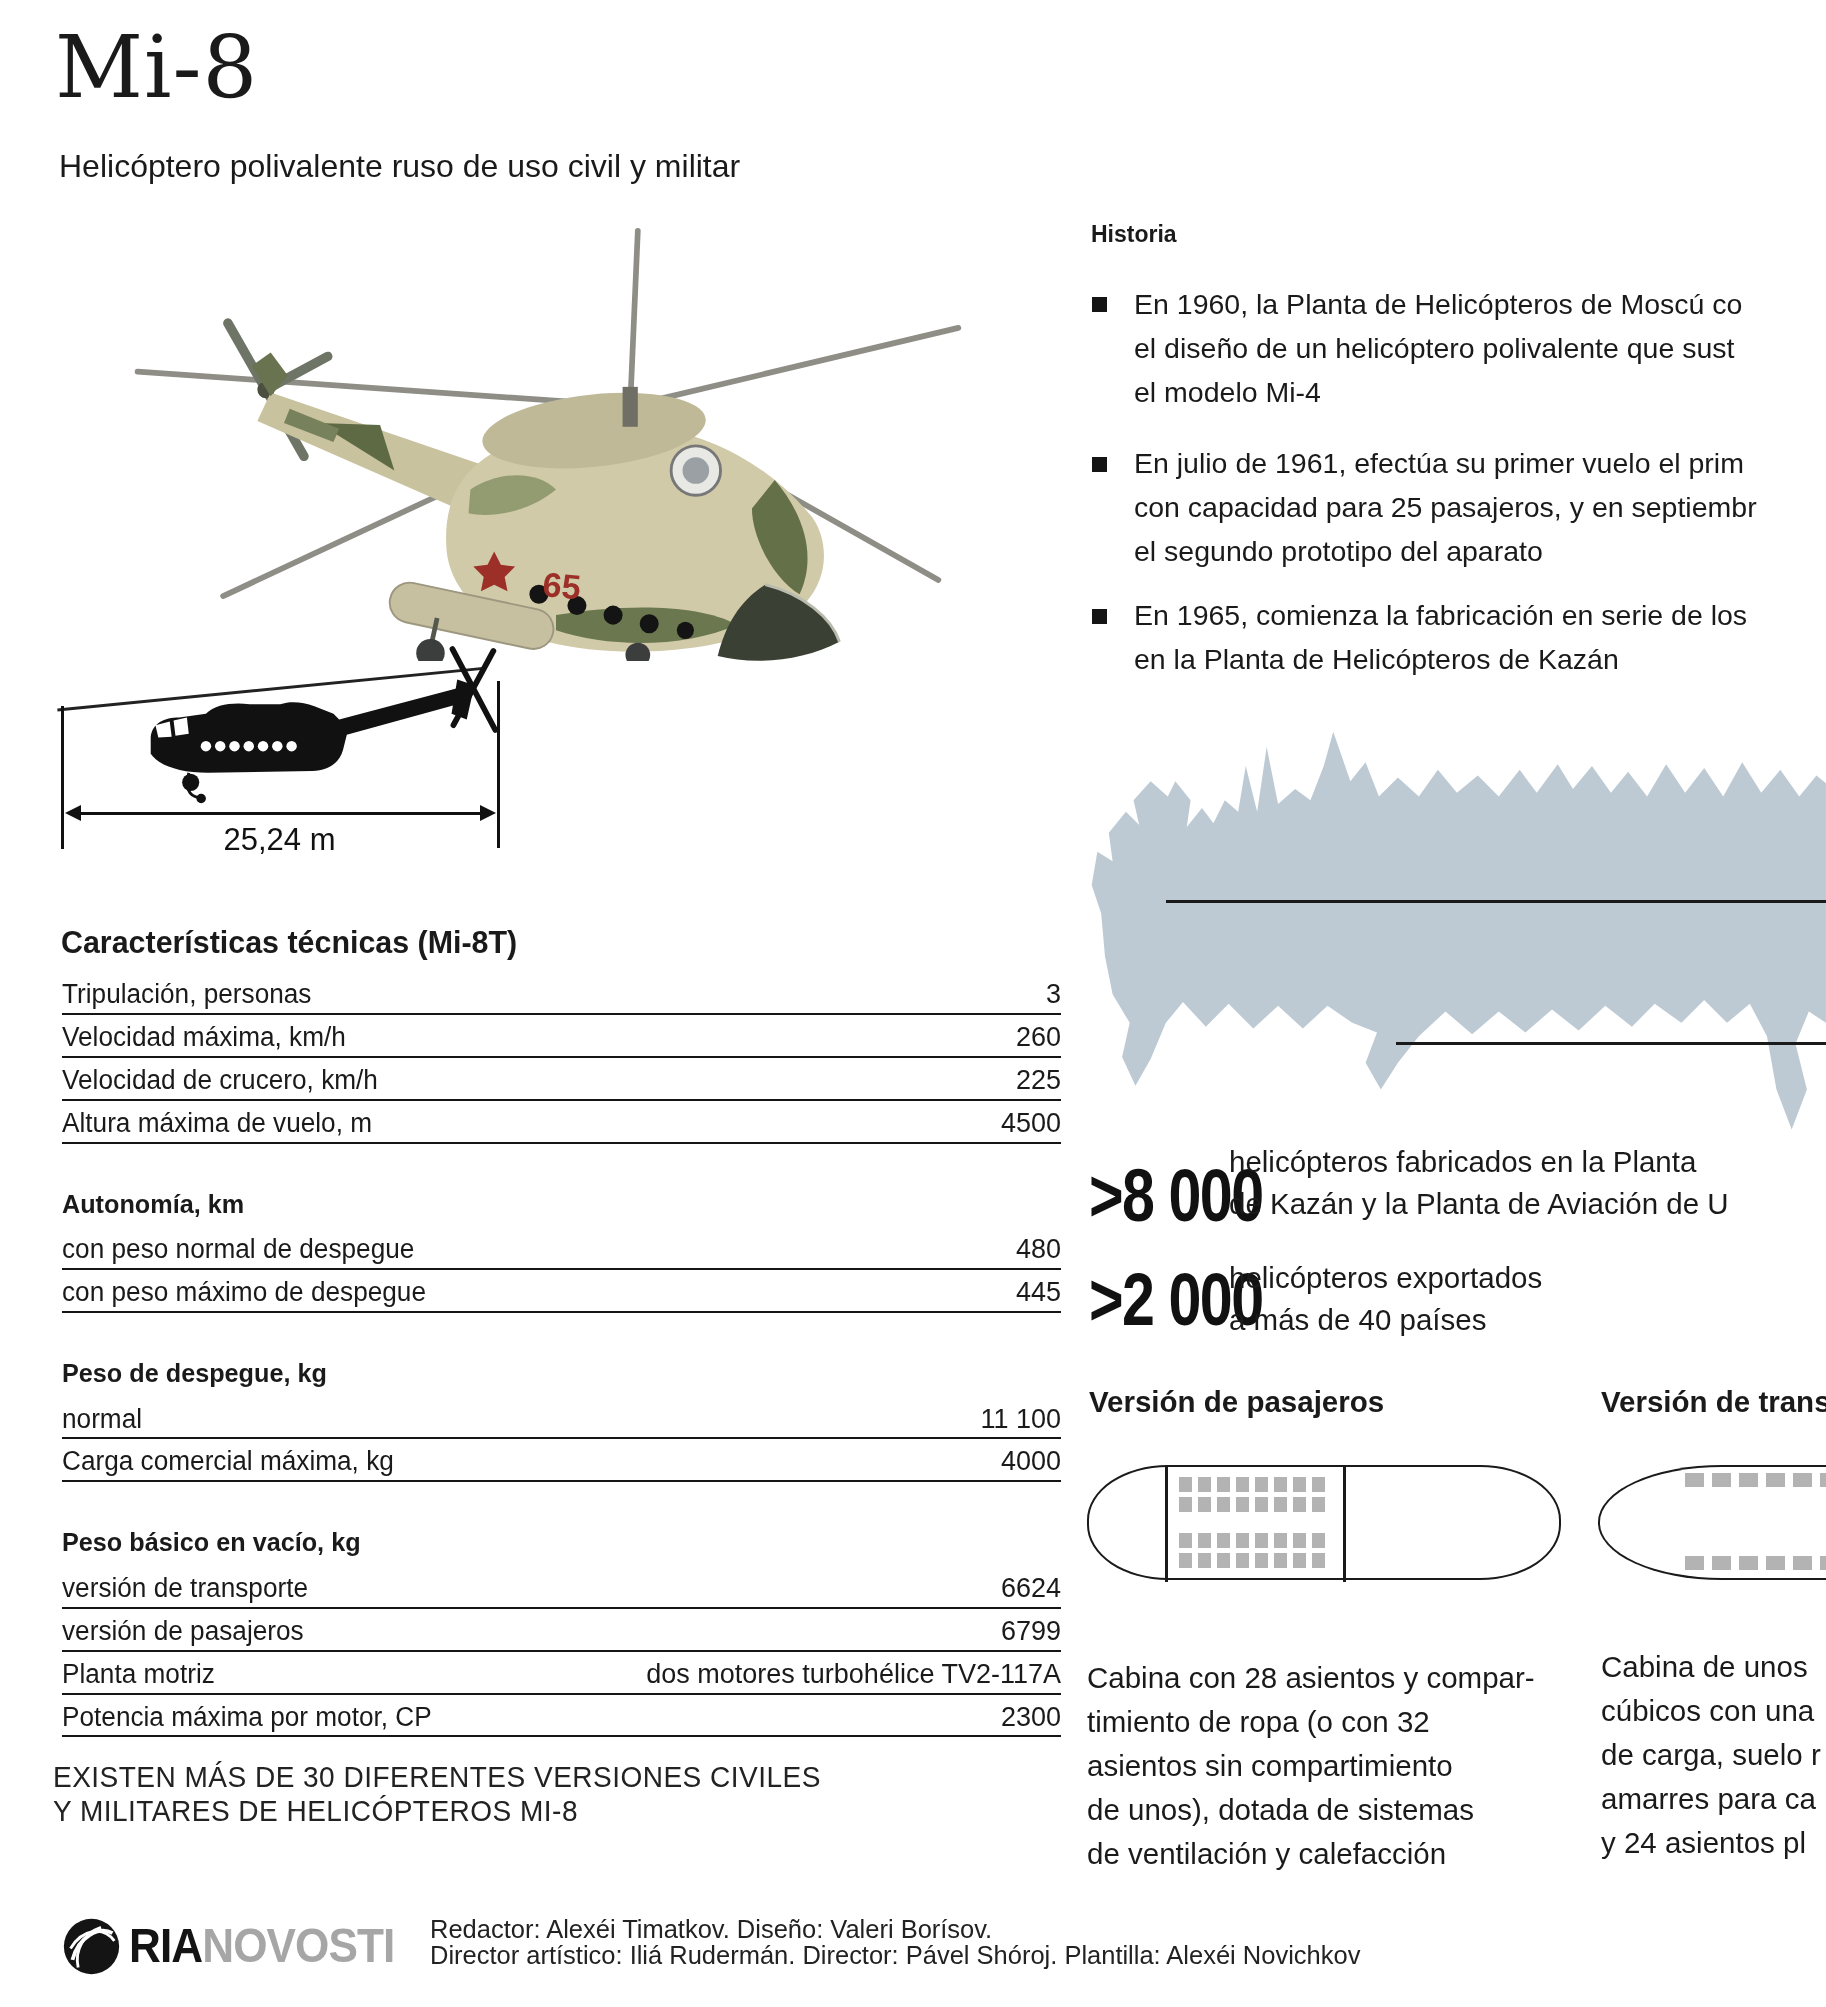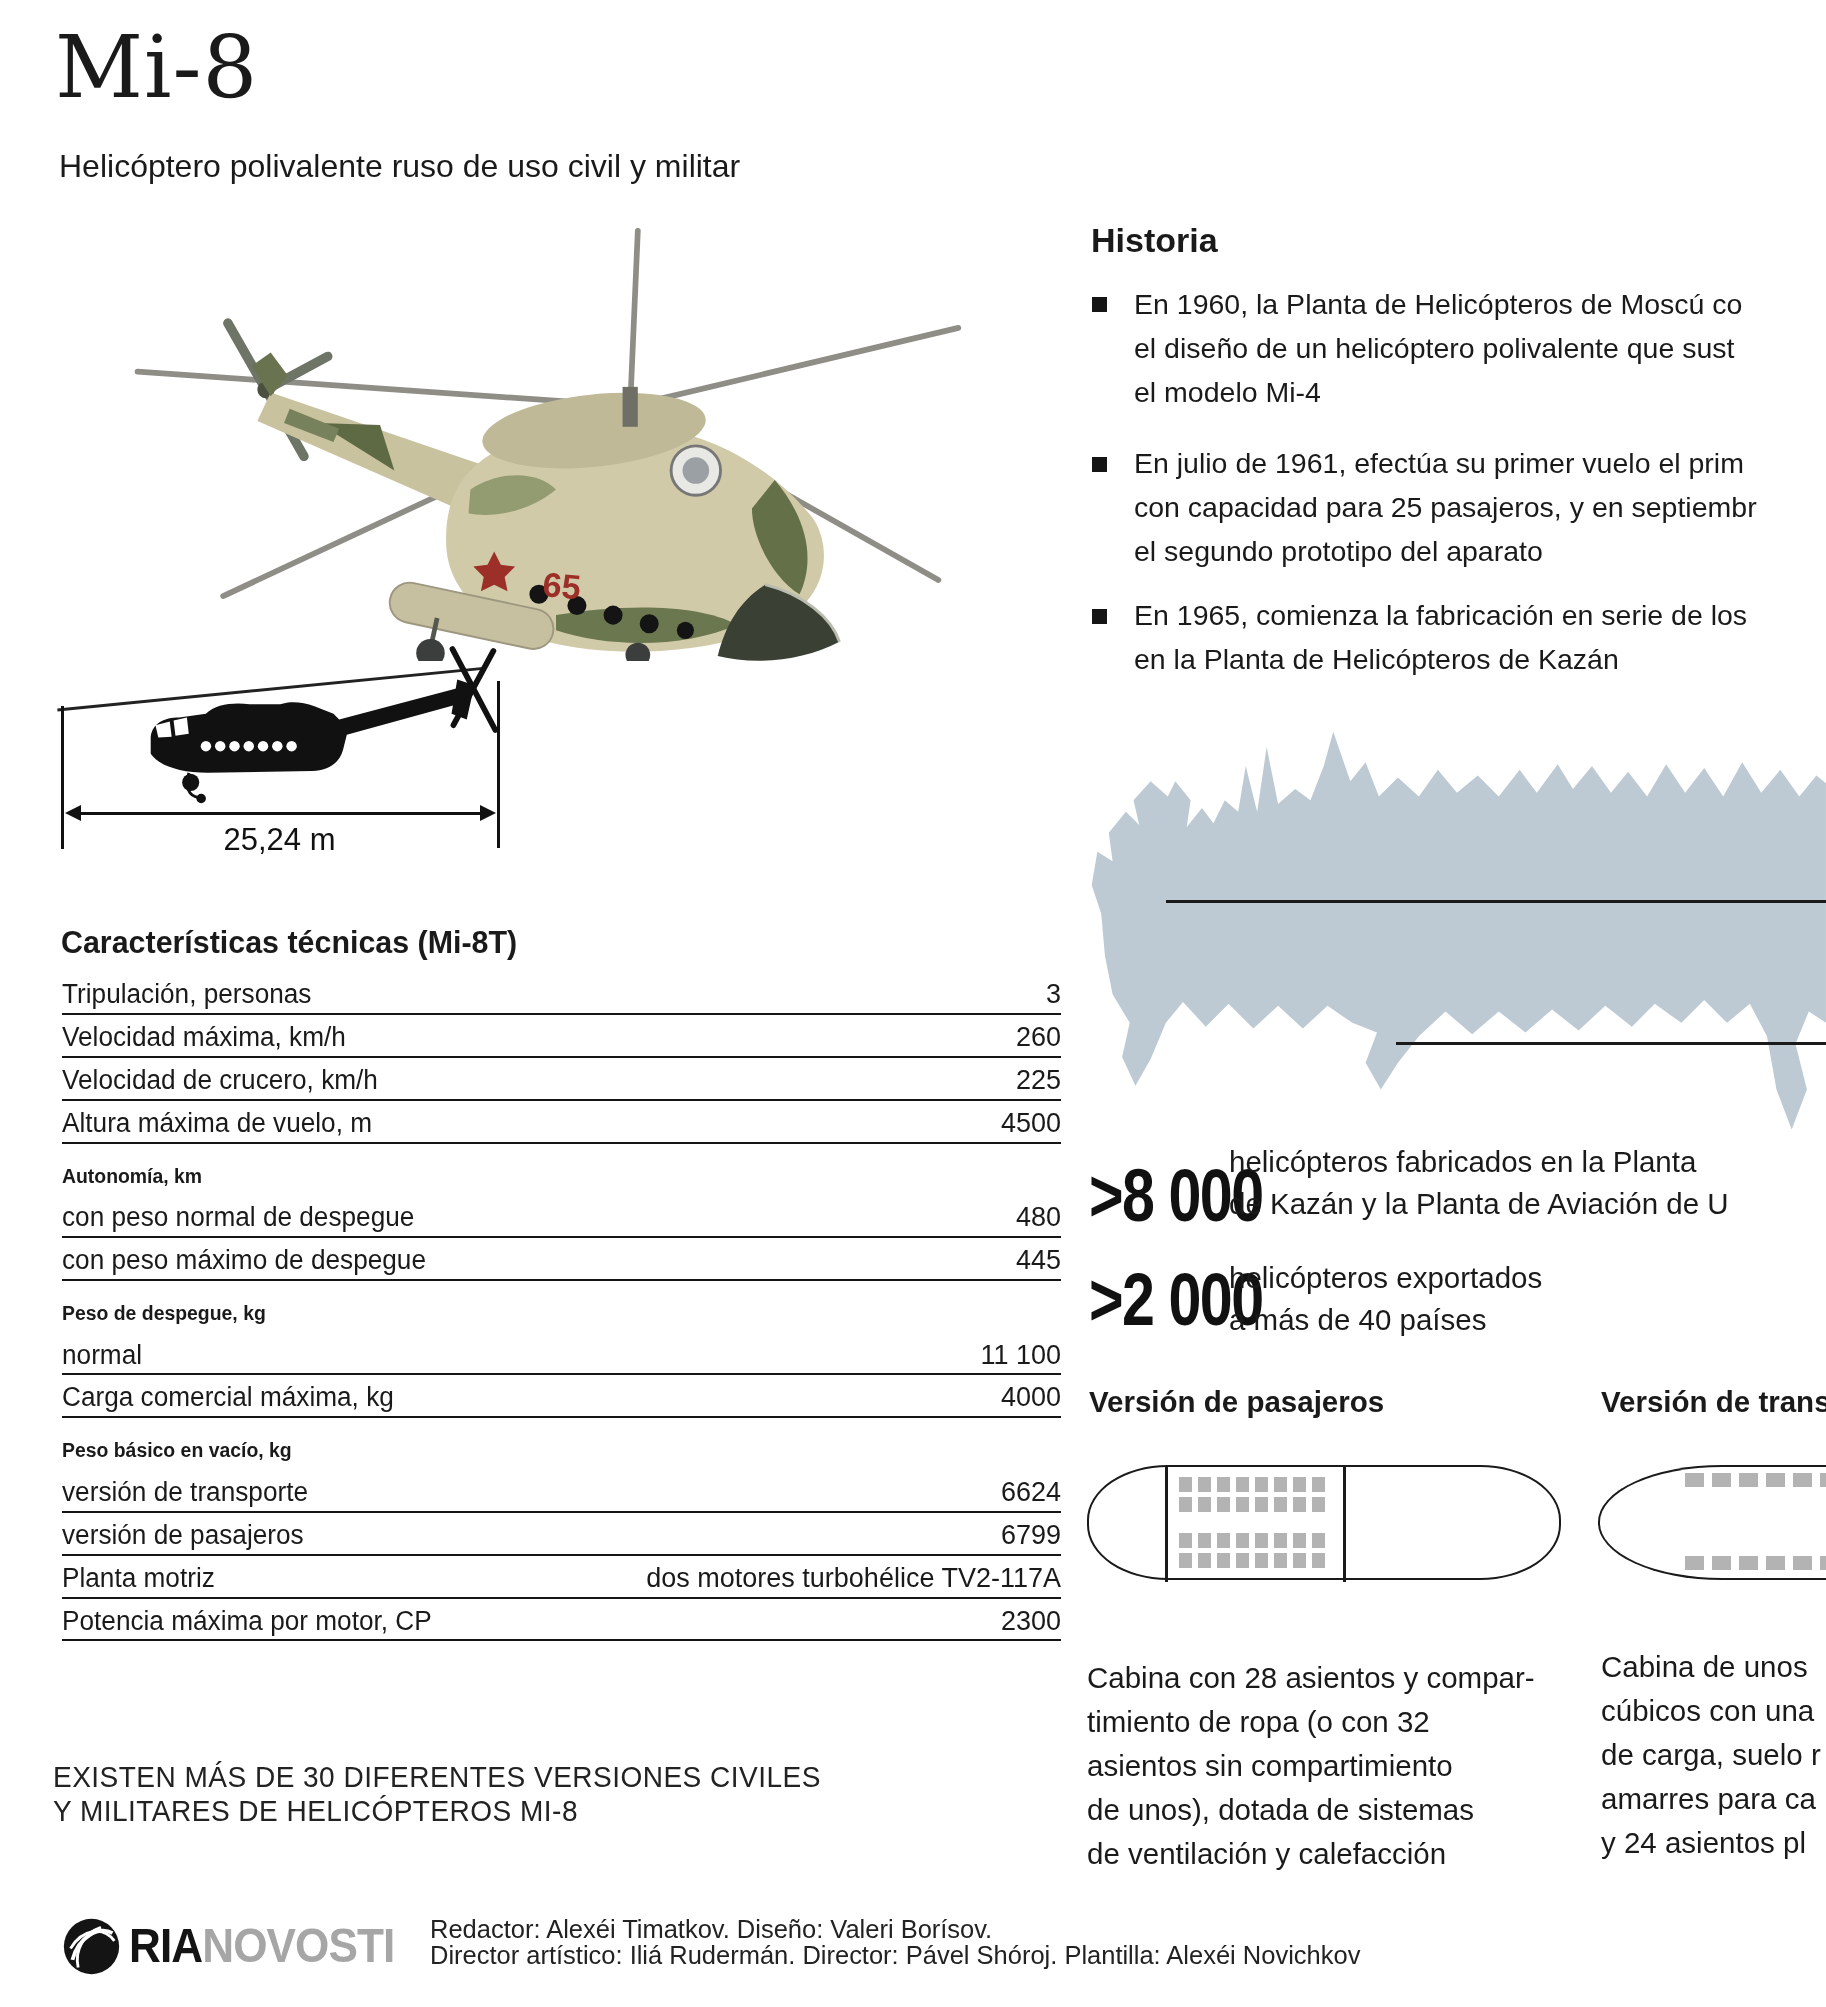--- a/index.html
+++ b/index.html
@@ -20,34 +20,34 @@
   .tri-left{border-top:8.6px solid transparent;border-bottom:8.6px solid transparent;border-right:16px solid #111;}
   .tri-right{border-top:8.6px solid transparent;border-bottom:8.6px solid transparent;border-left:16px solid #111;}
 
   
   .specs-heading{left:61px;top:924px;font-size:32px;font-weight:bold;transform:scaleX(.95);transform-origin:left;}
   .specs{left:62px;top:972px;width:999px;}
   .srow{display:flex;justify-content:space-between;align-items:flex-end;height:38px;
         padding-bottom:2.9px;border-bottom:2.9px solid #151515;font-size:27px;text-align:center;}
   .srow .lbl{transform:scaleX(.97);transform-origin:left;white-space:nowrap;}
   .srow .val{white-space:nowrap;}
-  .ssec{display:flex;align-items:flex-end;height:44px;padding-bottom:7.6px;font-size:20px;font-weight:bold;}
+  .ssec{display:flex;align-items:flex-end;height:44px;padding-bottom:7.6px;font-size:26px;font-weight:bold;margin-top:32px;}
   .ssec .lbl{transform:scaleX(.97);transform-origin:left;}
   .note{left:53px;top:1760px;font-size:29.5px;line-height:34px;color:#222;letter-spacing:0.5px;
         transform:scaleX(.95);transform-origin:left;}
 
   
   .logo-text{left:129px;top:1917px;font-size:49px;font-weight:bold;letter-spacing:-1px;
              transform:scaleX(.9);transform-origin:left;}
   .logo-text .ria{color:#141414;}
   .logo-text .novosti{color:#a6a6a6;}
   .credits{left:430px;font-size:26px;color:#222;transform:scaleX(.98);transform-origin:left;}
 
   
-  .historia-heading{left:1091px;top:221px;font-size:34px;font-weight:bold;}
+  .historia-heading{left:1091px;top:221px;font-size:23px;font-weight:bold;}
   .bullet-sq{width:15px;height:15px;background:#151515;left:1092px;}
   .bullet-text{left:1134px;width:723px;font-size:28.5px;line-height:44px;}
   .map-line{background:#1a1a1a;height:2.9px;}
 
   .stat-number{left:1089px;font-size:74px;font-weight:bold;letter-spacing:-1.9px;
                transform:scaleX(.8);transform-origin:left;color:#111;}
   .stat-text{left:1229px;font-size:29.5px;line-height:42px;}
 
   .version-heading{font-size:29.5px;font-weight:bold;top:1385px;}
   .capsule-pass{left:1087px;top:1465px;width:470px;height:111px;border:2.9px solid #1a1a1a;

